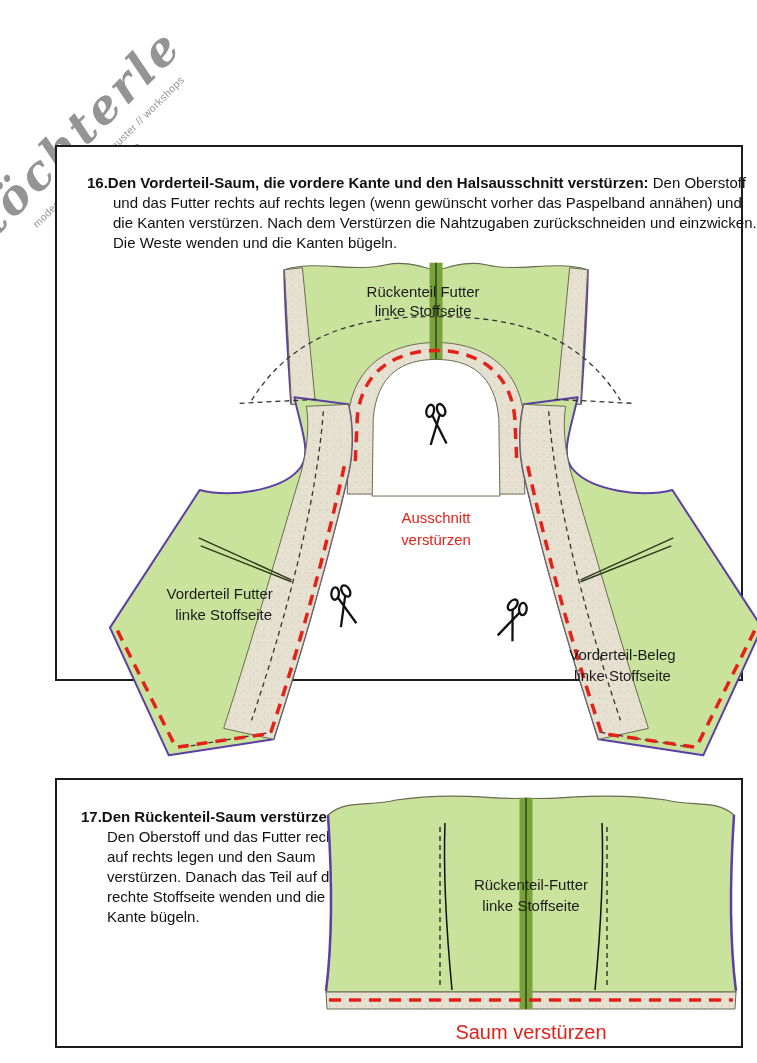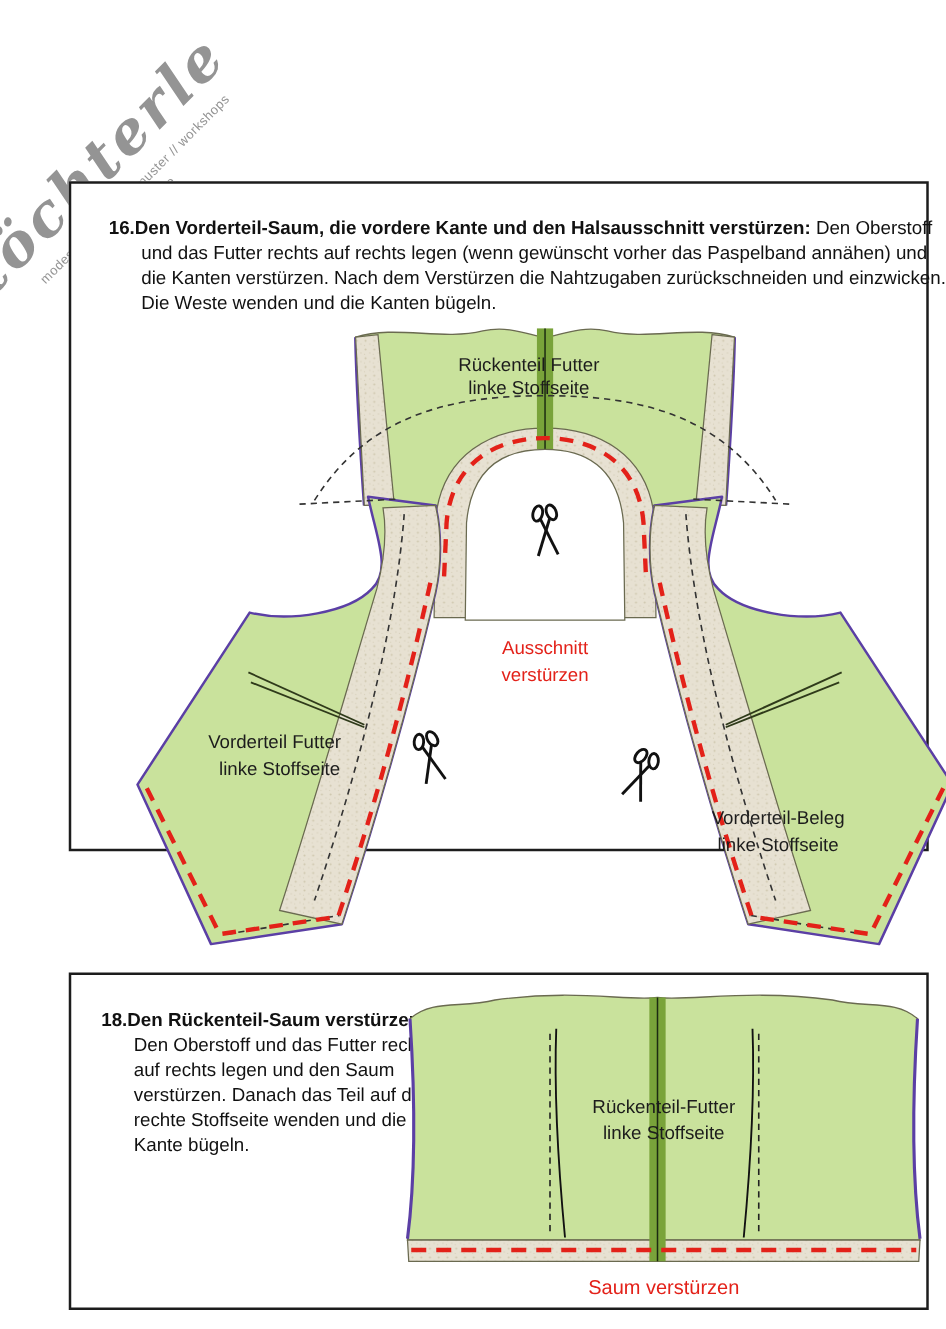--- a/index.html
+++ b/index.html
@@ -20,21 +20,21 @@
   #box-17{top:778px;height:270px;}
   
   .step{font-size:15px;line-height:20px;}
   .step .num{font-weight:bold;}
   .step .head{font-weight:bold;}
   #step16-text{position:absolute;left:30px;top:11px;width:652px;text-indent:-26px;padding-left:26px;}
   #step17-text{position:absolute;left:24px;top:12px;width:240px;text-indent:-26px;padding-left:26px;}
   
   #figure1{position:absolute;left:0px;top:109px;width:688px;height:516px;margin-left:45px;}
   #figure2{position:absolute;left:264px;top:7px;width:420px;height:258px;}
-  #figure2-caption{width:420px;text-align:center;color:#e32119;font-size:16px;margin-top:2px;}
+  #figure2-caption{width:420px;text-align:center;color:#e32119;font-size:20px;margin-top:2px;}
   svg text{font-family:"Liberation Sans",sans-serif;font-size:15px;fill:#1c1c1c;}
   svg .redlab{fill:#e32119;}
 </style>
 </head>
 <body>
 
 <div class="logo-wrap">
   <div class="logo-rot">
     <div class="logo-brand">töchterle</div>
     <div class="logo-small">modeschnitte // strickmuster // workshops</div>
@@ -133,21 +133,21 @@
       <text x="118" y="343" text-anchor="middle">Vorderteil Futter</text>
       <text x="122" y="364" text-anchor="middle">linke Stoffseite</text>
       <text x="522" y="404" text-anchor="middle">Vorderteil-Beleg</text>
       <text x="522" y="425" text-anchor="middle">linke Stoffseite</text>
     </svg>
   </div>
 </div>
 
 <div class="box" id="box-17">
   <p class="step" id="step17-text">
-    <span class="num">18.</span><span class="head">Den Rückenteil-Saum verstürzen:</span>
+    <span class="num">17.</span><span class="head">Den Rückenteil-Saum verstürzen:</span>
     <span>Den Oberstoff und das Futter rechts auf rechts legen und den Saum verstürzen. Danach das Teil auf die rechte Stoffseite wenden und die Kante bügeln.</span>
   </p>
 
   <div id="figure2">
     <svg width="420" height="228" viewBox="0 0 420 228">
       <defs>
         <pattern id="speck2" width="7" height="7" patternUnits="userSpaceOnUse">
           <rect width="7" height="7" fill="#e7e1d2"></rect>
           <circle cx="2" cy="2" r="0.8" fill="#cfc7ae"></circle>
           <circle cx="5.4" cy="4.6" r="0.6" fill="#d8d1bc"></circle>

